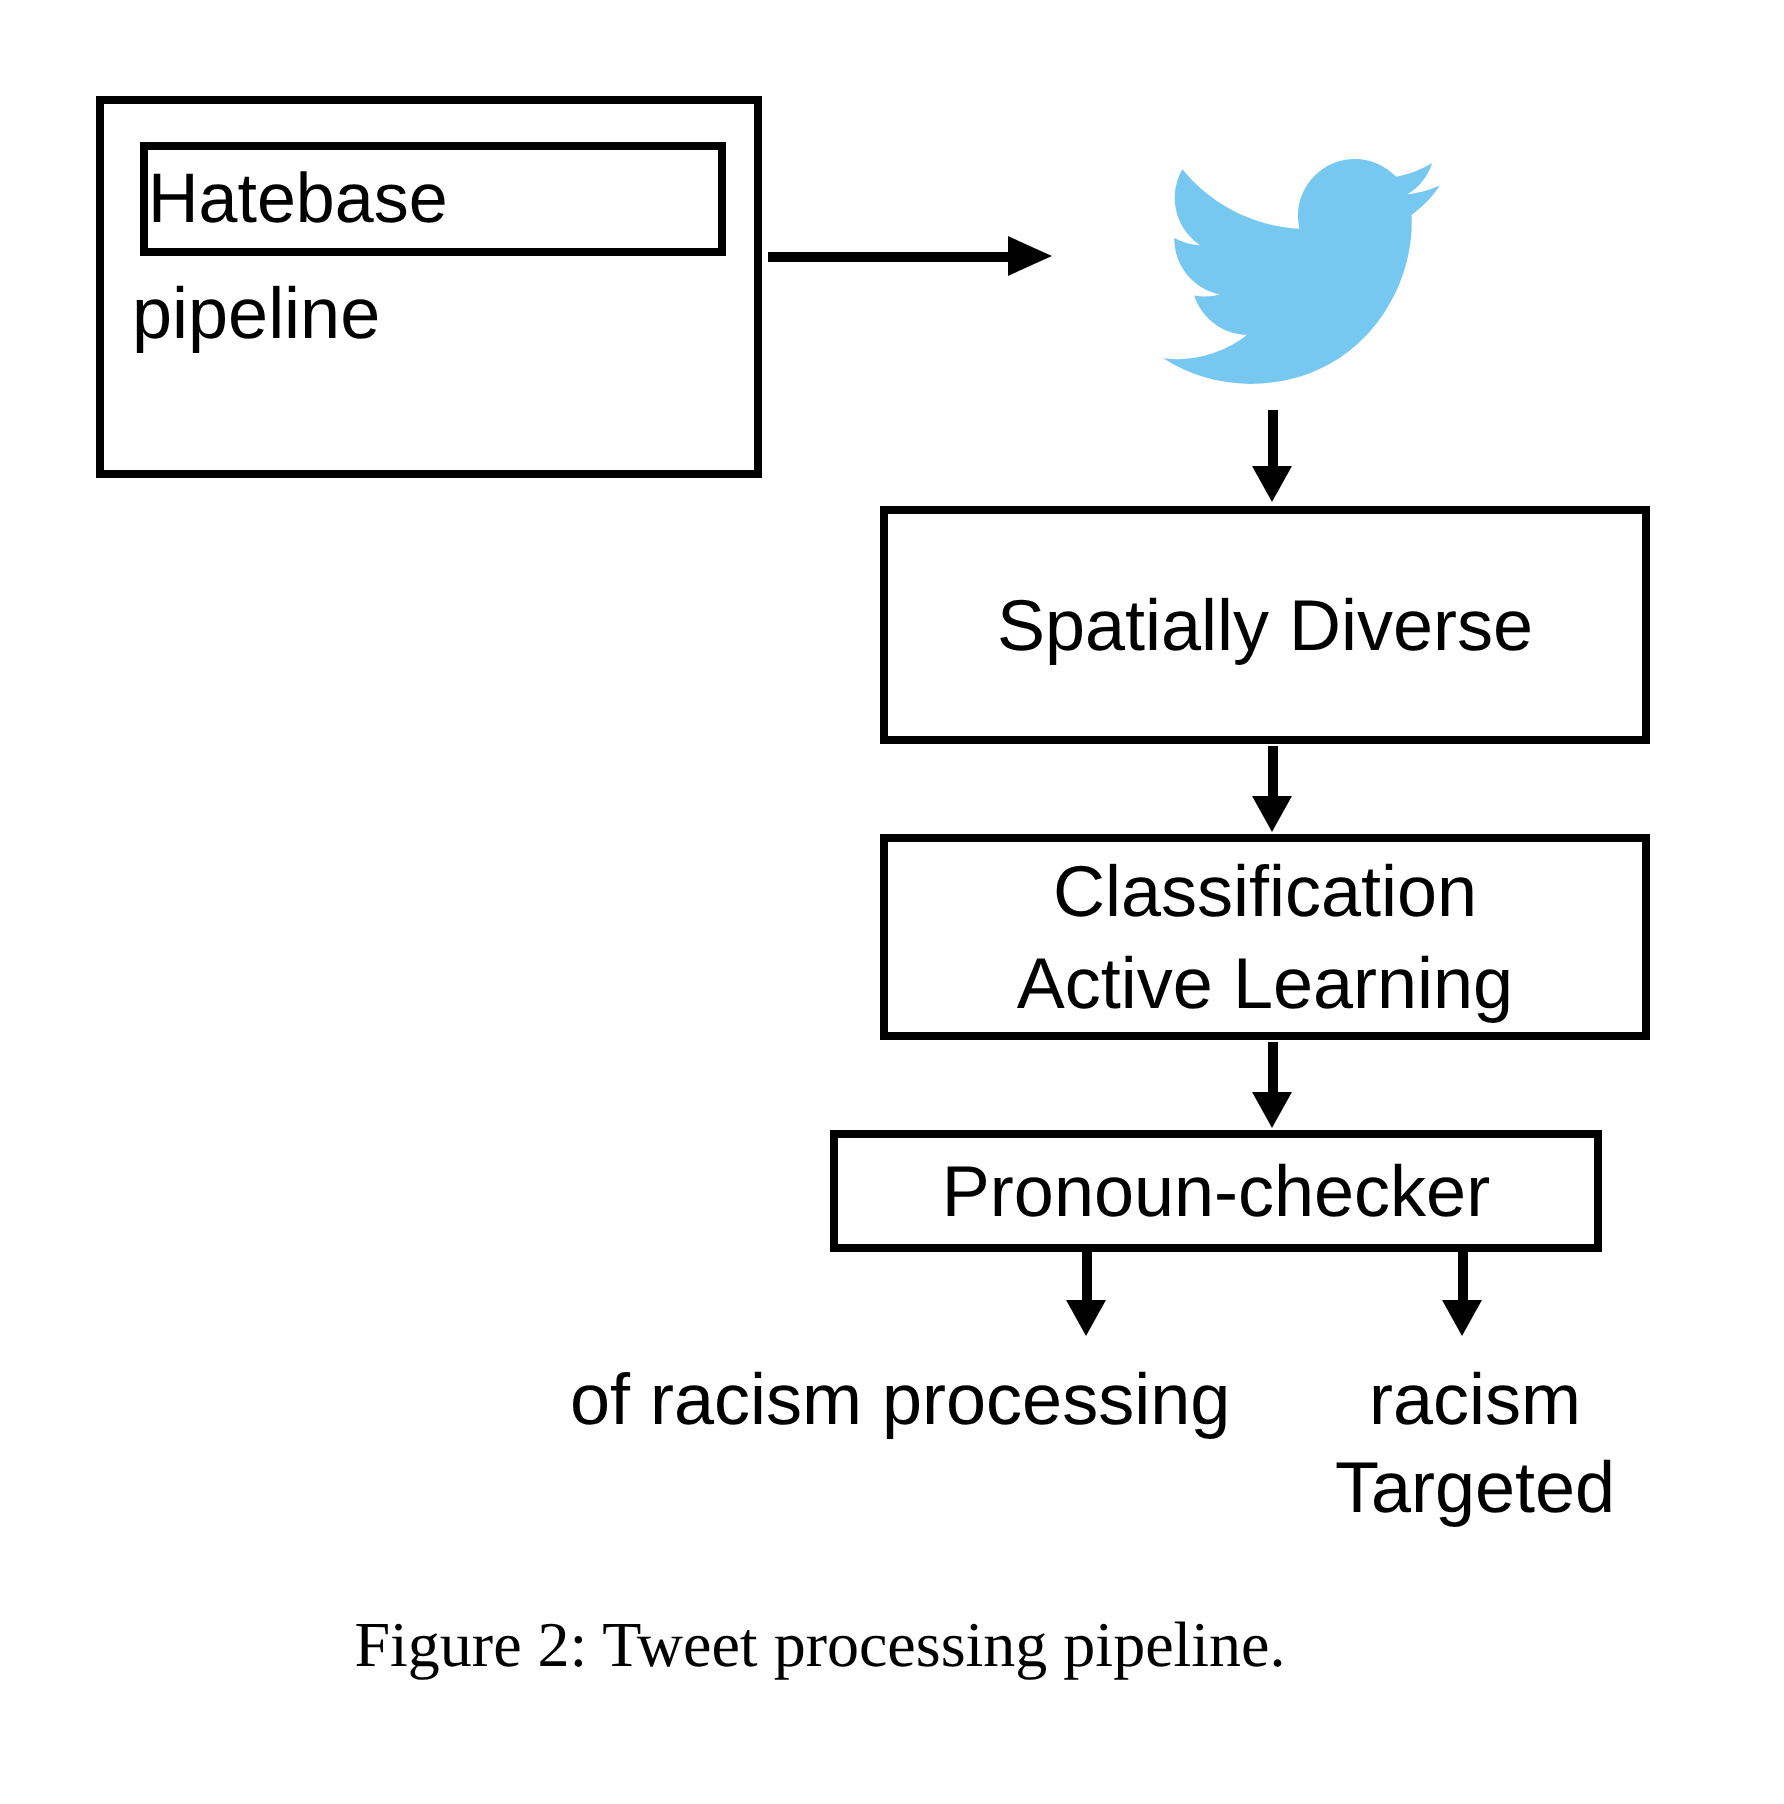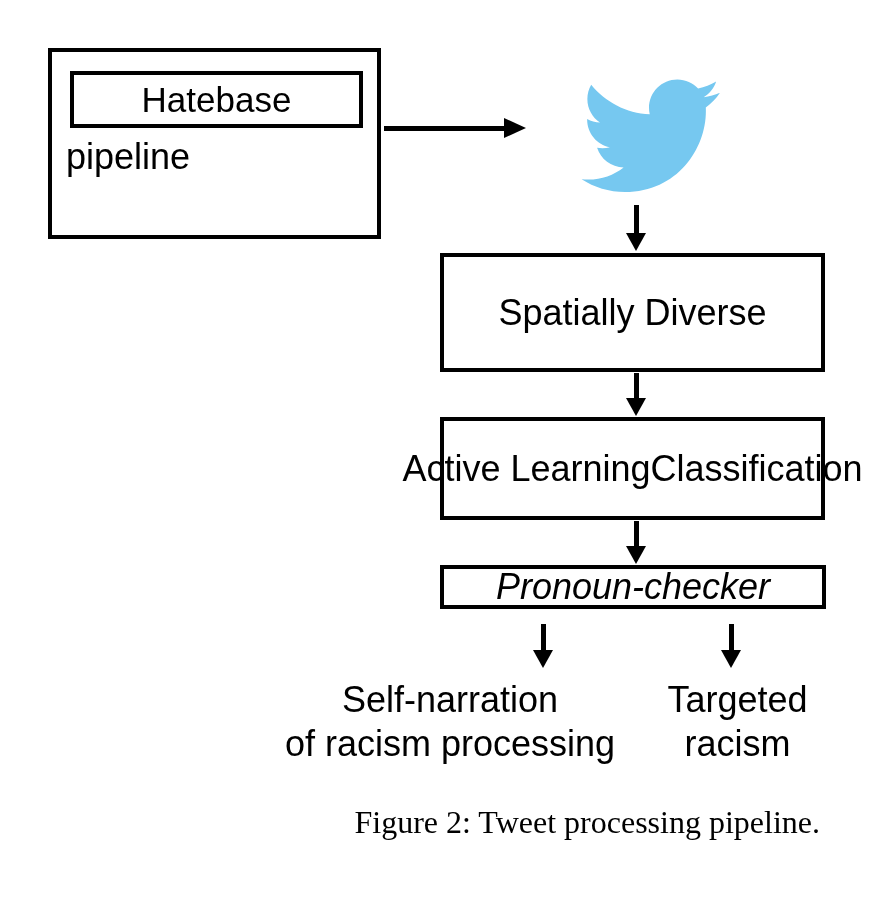--- a/index.html
+++ b/index.html
@@ -18,21 +18,21 @@
   }
   .abs { position: absolute; }
 
   
   .dbox {
     position: absolute;
     border: 4px solid #000000;
     background: #ffffff;
     box-sizing: border-box;
     display: flex;
-    flex-direction: row;
+    flex-direction: column;
     align-items: center;
     justify-content: center;
     text-align: center;
   }
   .dbox .line {
     font-size: 36px;
     line-height: 46px;
     white-space: nowrap;
   }
 
@@ -45,21 +45,20 @@
     background: #ffffff;
   }
   .inner-hatebase-box {
     left: 18px; top: 19px;
     width: 293px; height: 57px;
     border: 4px solid #000000;
     box-sizing: border-box;
     position: absolute;
     display: flex;
     align-items: center;
-    justify-content: center;
   }
   .inner-hatebase-box .line { font-size: 35px; }
   .filtering-text {
     position: absolute;
     left: 14px; top: 82px;
     font-size: 36px;
     line-height: 45px;
     white-space: nowrap;
   }
 
@@ -103,21 +102,21 @@
     text-align: center;
     font-size: 36px;
     line-height: 44px;
     white-space: nowrap;
   }
 
   .caption {
     position: absolute;
     left: 0; top: 804px;
     width: 820px;
-    text-align: right;
+    text-align: center;
     font-family: "Liberation Serif", serif;
     font-size: 32px;
   }
 </style>
 </head>
 <body>
 
 <div class="canvas">
 
   <div class="outer-filter-box">
@@ -148,48 +147,47 @@
   <div class="dbox" style="left:440px; top:253px; width:385px; height:119px;">
     <span class="line">Spatially Diverse</span>
   </div>
 
   <div class="varrow" style="left:626px; top:373px; height:43px;">
     <div class="shaft"></div>
     <div class="head"></div>
   </div>
 
   <div class="dbox" style="left:440px; top:417px; width:385px; height:103px;">
+    <span class="line">Classification</span>
     <span class="line">Active Learning</span>
-    <span class="line">Classification</span>
   </div>
 
   <div class="varrow" style="left:626px; top:521px; height:43px;">
     <div class="shaft"></div>
     <div class="head"></div>
   </div>
 
-  <div class="dbox" style="left:440px; top:565px; width:386px; height:44px;font-style:italic;">
+  <div class="dbox" style="left:415px; top:565px; width:386px; height:61px;">
     <span class="line">Pronoun-checker</span>
   </div>
 
   <div class="varrow" style="left:533px; top:624px; height:44px;">
     <div class="shaft"></div>
     <div class="head"></div>
   </div>
 
   <div class="varrow" style="left:721px; top:624px; height:44px;">
     <div class="shaft"></div>
     <div class="head"></div>
   </div>
 
   <div class="out-label" style="left:285px; top:678px; width:330px;">
-    <div>Self-narration</div>
     <div>of racism processing</div>
   </div>
 
   <div class="out-label" style="left:645px; top:678px; width:185px;">
+    <div>racism</div>
     <div>Targeted</div>
-    <div>racism</div>
   </div>
 
   <div class="caption">Figure 2: Tweet processing pipeline.</div>
 
 </div>
 
 </body></html>

